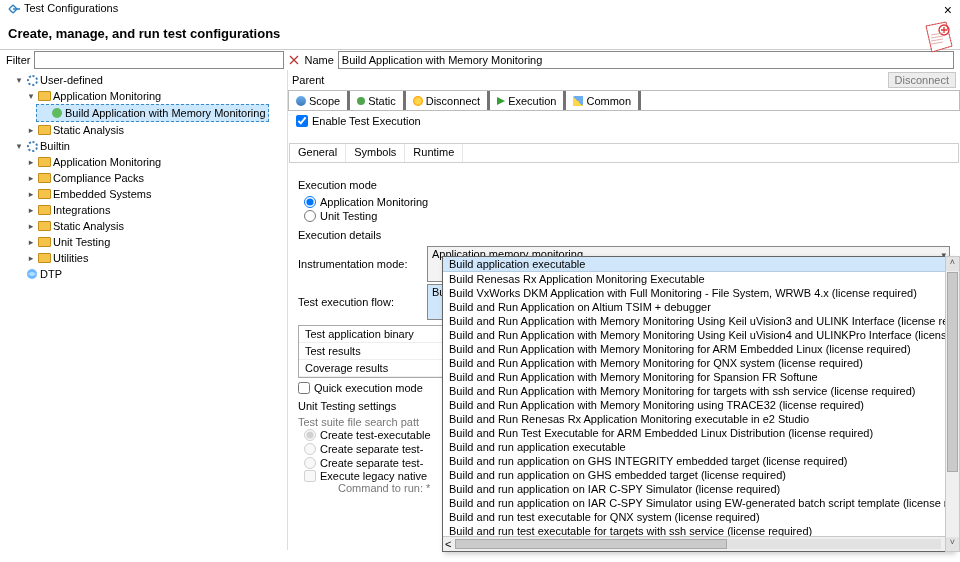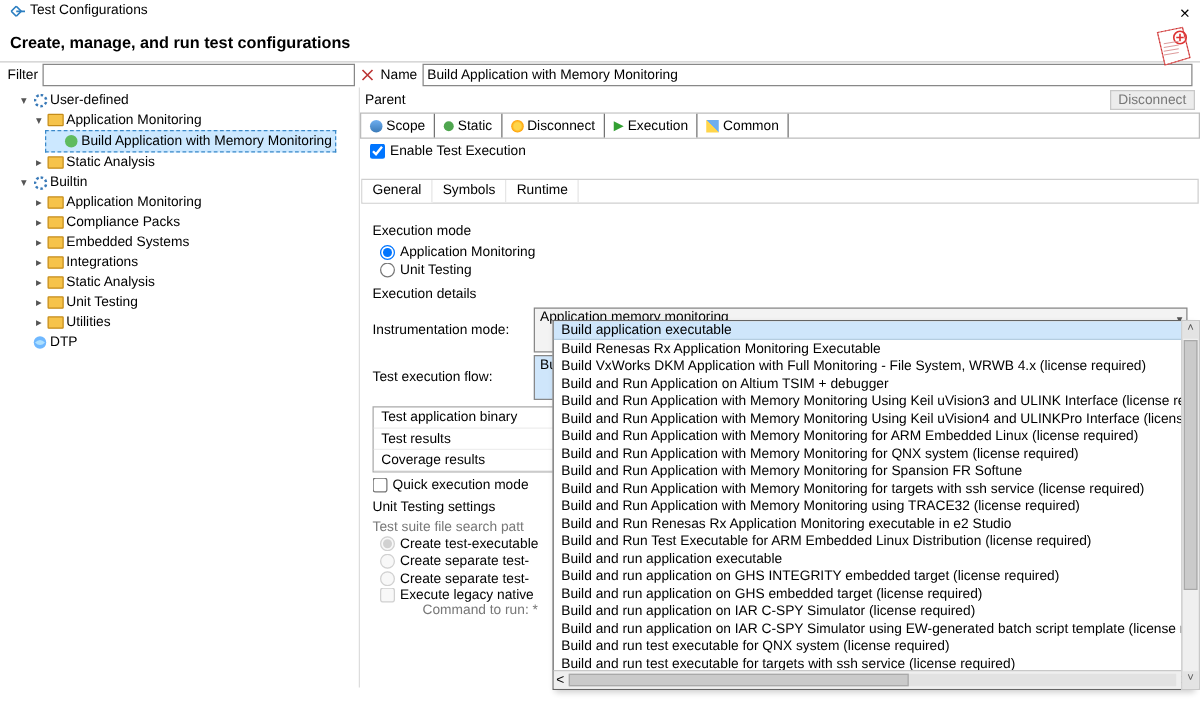--- a/index.html
+++ b/index.html
@@ -24,21 +24,21 @@
 .folder{width:13px;height:10px;background:#f6c34a;border:1px solid #c58c18;border-radius:1px;display:inline-block}
 .nodeicon{width:12px;height:12px;display:inline-flex;align-items:center;justify-content:center;font-size:10px}
 .green-circle{width:10px;height:10px;background:#5fbb5f;border-radius:50%;display:inline-block}
 .gear{width:11px;height:11px;border:2px dotted #3a7ab8;border-radius:50%;display:inline-block}
 .right{flex:1;display:flex;flex-direction:column;overflow:hidden}
 .parent-row{height:20px;display:flex;align-items:center;padding:0 4px;color:#888}
 .parent-row .label{flex:0 0 auto;margin-right:8px}
 .parent-row .spacer{flex:1}
 .parent-row .disc{background:#ececec;border:1px solid #c8c8c8;color:#777;padding:1px 6px;font-size:11px}
 .tabs{display:flex;border:1px solid #bcbcbc;border-bottom:1px solid #bcbcbc;height:21px}
-.tabs .tab{display:flex;align-items:center;gap:3px;padding:2px 7px;border-right:1px solid #737373;cursor:pointer}
+.tabs .tab{display:flex;align-items:center;gap:3px;padding:2px 7px;border-right:3px solid #737373;cursor:pointer}
 .tabs .tab.active{background:#fff}
 .tab-icon{width:10px;height:10px;display:inline-block}
 .ic-scope{background:linear-gradient(#6eaef0,#3a7ab8);border-radius:50%}
 .ic-static{width:8px;height:8px;background:#4fa64f;border-radius:50%}
 .ic-gen{background:radial-gradient(circle,#ffd54a 40%,#ff9d00 70%);border-radius:50%}
 .ic-exec{width:0;height:0;border-left:8px solid #33a033;border-top:4px solid transparent;border-bottom:4px solid transparent}
 .ic-com{background:linear-gradient(45deg,#ffd54a 50%,#6eaef0 50%)}
 .content{flex:1;overflow:hidden;position:relative}
 .section{padding:4px 8px}
 .checkbox{display:flex;align-items:center;gap:4px}

